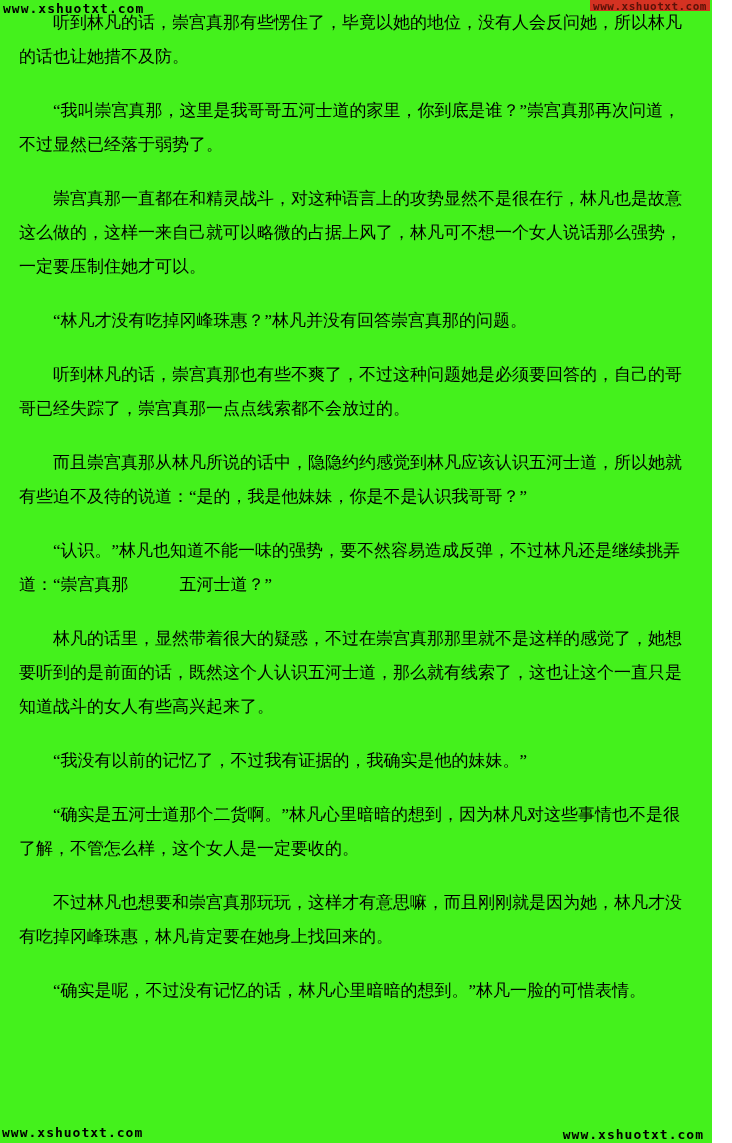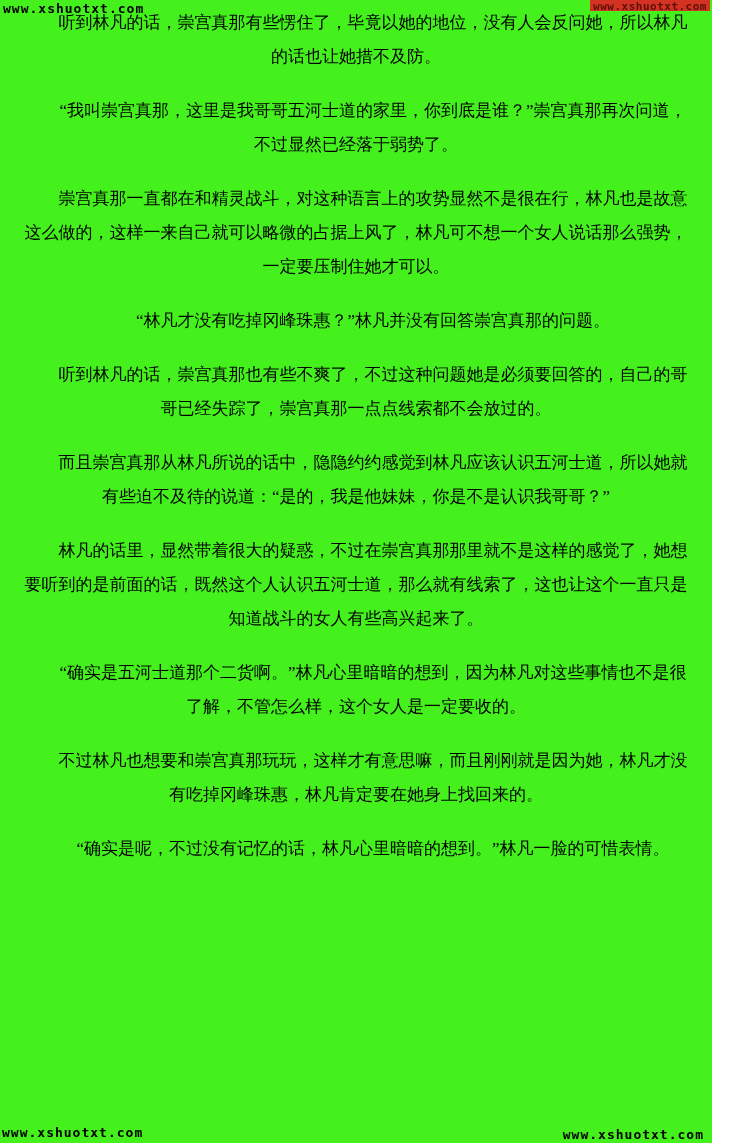--- a/index.html
+++ b/index.html
@@ -16,21 +16,21 @@
     width: 712px;
     height: 1143px;
     background: #44F11C;
     overflow: hidden;
   }
   .novel-text {
     padding: 6px 19px 0 19px;
     font-family: "Liberation Serif", "DejaVu Serif", serif;
     font-size: 17px;
     color: #000000;
-    text-align: center;
+    text-align: left;
   }
   .novel-text p {
     margin: 0 0 20px 0;
     text-indent: 2em;
     line-height: 34px;
     word-break: break-all;
   }
   .wm {
     position: absolute;
     font-family: "DejaVu Sans Mono", "Liberation Mono", monospace;
@@ -67,21 +67,23 @@
 
   <div class="wm wm-top-right">www.xshuotxt.com</div>
 
   <div class="novel-text" id="novel-text">
       <p>听到林凡的话，崇宫真那有些愣住了，毕竟以她的地位，没有人会反问她，所以林凡的话也让她措不及防。</p>
       <p>“我叫崇宫真那，这里是我哥哥五河士道的家里，你到底是谁？”崇宫真那再次问道，不过显然已经落于弱势了。</p>
       <p>崇宫真那一直都在和精灵战斗，对这种语言上的攻势显然不是很在行，林凡也是故意这么做的，这样一来自己就可以略微的占据上风了，林凡可不想一个女人说话那么强势，一定要压制住她才可以。</p>
       <p>“林凡才没有吃掉冈峰珠惠？”林凡并没有回答崇宫真那的问题。</p>
       <p>听到林凡的话，崇宫真那也有些不爽了，不过这种问题她是必须要回答的，自己的哥哥已经失踪了，崇宫真那一点点线索都不会放过的。</p>
       <p>而且崇宫真那从林凡所说的话中，隐隐约约感觉到林凡应该认识五河士道，所以她就有些迫不及待的说道：“是的，我是他妹妹，你是不是认识我哥哥？”</p>
+      <p>“认识。”林凡也知道不能一味的强势，要不然容易造成反弹，不过林凡还是继续挑弄道：“崇宫真那　　　五河士道？”</p>
       <p>林凡的话里，显然带着很大的疑惑，不过在崇宫真那那里就不是这样的感觉了，她想要听到的是前面的话，既然这个人认识五河士道，那么就有线索了，这也让这个一直只是知道战斗的女人有些高兴起来了。</p>
+      <p>“我没有以前的记忆了，不过我有证据的，我确实是他的妹妹。”</p>
       <p>“确实是五河士道那个二货啊。”林凡心里暗暗的想到，因为林凡对这些事情也不是很了解，不管怎么样，这个女人是一定要收的。</p>
       <p>不过林凡也想要和崇宫真那玩玩，这样才有意思嘛，而且刚刚就是因为她，林凡才没有吃掉冈峰珠惠，林凡肯定要在她身上找回来的。</p>
       <p>“确实是呢，不过没有记忆的话，林凡心里暗暗的想到。”林凡一脸的可惜表情。</p>
     </div>
 
   <div class="wm wm-bottom-left">www.xshuotxt.com</div>
 
   <div class="wm wm-bottom-right">www.xshuotxt.com</div>
 
 </div>

